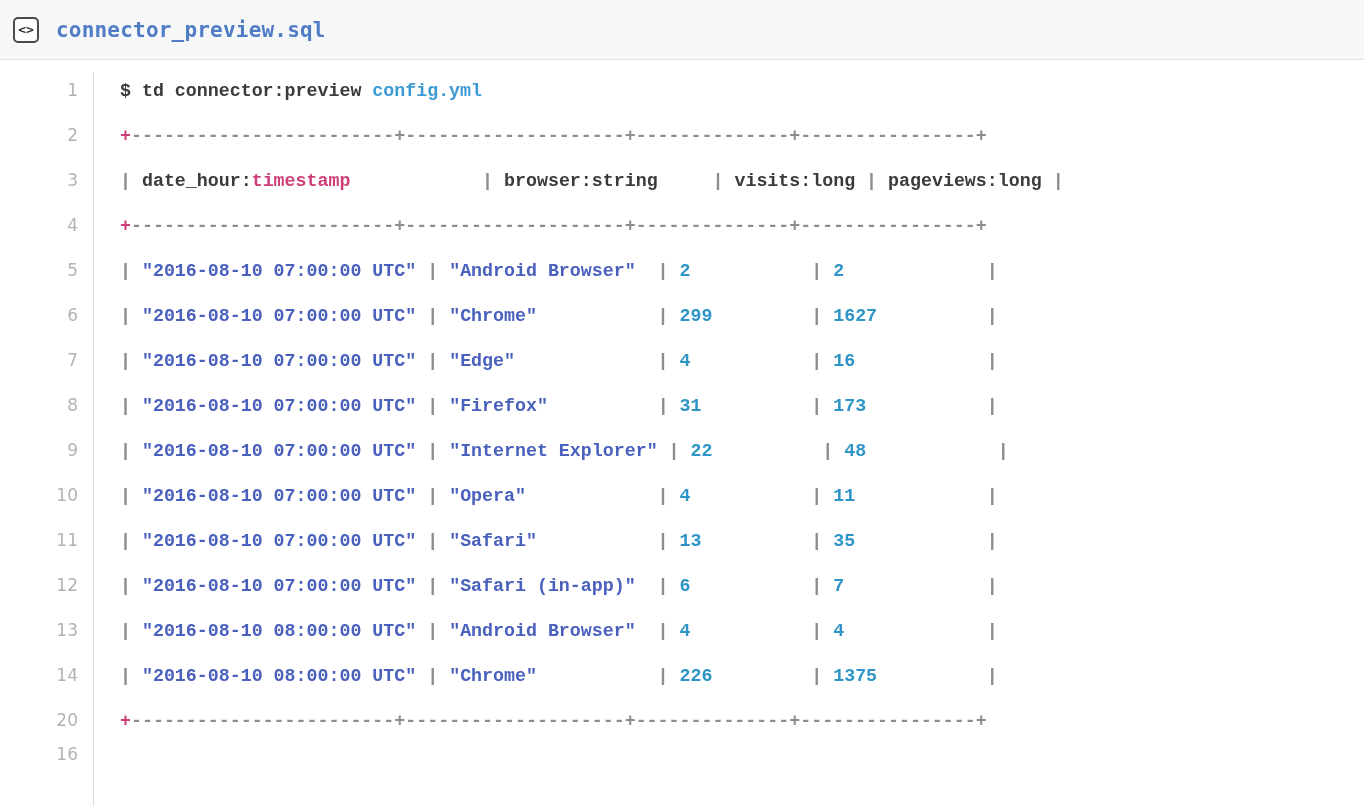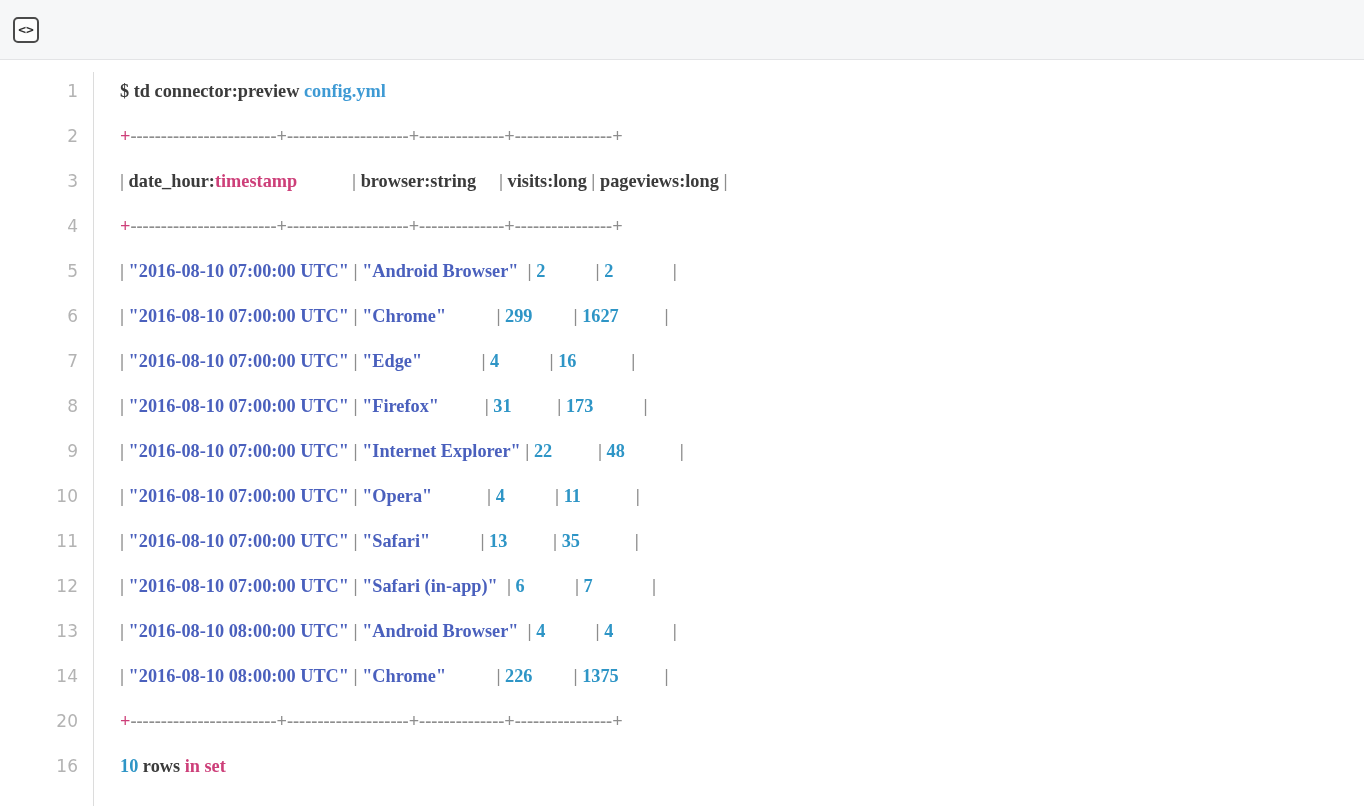--- a/index.html
+++ b/index.html
@@ -71,56 +71,57 @@
     user-select:none;
     box-sizing:border-box;
   }
   .code{
     padding-left:42px;
     font-size:18.3px;
     line-height:45px;
     font-weight:700;
     letter-spacing:0px;
     white-space:pre;
-    font-family:Liberation Serif, serif;
+    font-family:Liberation Mono, monospace;
   }
   .code span{white-space:pre;}
 
   
   .t-plain {color:#3b3b3b;}
   .t-gray  {color:#8d8d8d;font-weight:700;}
   .t-pink  {color:#cd3f79;}
   .t-str   {color:#4a60bd;}
   .t-num   {color:#2e95c6;}
   .t-path  {color:#3e9ad4;}
 </style>
 </head>
 <body>
 
 <div class="window">
 
   <div class="titlebar">
     <div class="file-icon">&lt;&gt;</div>
+    <div class="file-title">connector_preview.sql</div>
   </div>
 
   <div class="code-area">
     <div class="gutter-rule"></div>
     <div id="lines">
         <div class="line"><div class="lineno">1</div><div class="code"><span class="t-plain">$ td connector:preview </span><span class="t-path">config.yml</span></div></div>
         <div class="line"><div class="lineno">2</div><div class="code"><span class="t-pink">+</span><span class="t-gray">------------------------+--------------------+--------------+----------------+</span></div></div>
         <div class="line"><div class="lineno">3</div><div class="code"><span class="t-gray">| </span><span class="t-plain">date_hour:</span><span class="t-pink">timestamp</span><span class="t-plain">            </span><span class="t-gray">| </span><span class="t-plain">browser:string</span><span class="t-plain">     </span><span class="t-gray">| </span><span class="t-plain">visits:long</span><span class="t-plain"> </span><span class="t-gray">| </span><span class="t-plain">pageviews:long</span><span class="t-plain"> </span><span class="t-gray">|</span></div></div>
         <div class="line"><div class="lineno">4</div><div class="code"><span class="t-pink">+</span><span class="t-gray">------------------------+--------------------+--------------+----------------+</span></div></div>
         <div class="line"><div class="lineno">5</div><div class="code"><span class="t-gray">| </span><span class="t-str">"2016-08-10 07:00:00 UTC"</span><span class="t-plain"> </span><span class="t-gray">| </span><span class="t-str">"Android Browser"</span><span class="t-plain">  </span><span class="t-gray">| </span><span class="t-num">2</span><span class="t-plain">           </span><span class="t-gray">| </span><span class="t-num">2</span><span class="t-plain">             </span><span class="t-gray">|</span></div></div>
         <div class="line"><div class="lineno">6</div><div class="code"><span class="t-gray">| </span><span class="t-str">"2016-08-10 07:00:00 UTC"</span><span class="t-plain"> </span><span class="t-gray">| </span><span class="t-str">"Chrome"</span><span class="t-plain">           </span><span class="t-gray">| </span><span class="t-num">299</span><span class="t-plain">         </span><span class="t-gray">| </span><span class="t-num">1627</span><span class="t-plain">          </span><span class="t-gray">|</span></div></div>
         <div class="line"><div class="lineno">7</div><div class="code"><span class="t-gray">| </span><span class="t-str">"2016-08-10 07:00:00 UTC"</span><span class="t-plain"> </span><span class="t-gray">| </span><span class="t-str">"Edge"</span><span class="t-plain">             </span><span class="t-gray">| </span><span class="t-num">4</span><span class="t-plain">           </span><span class="t-gray">| </span><span class="t-num">16</span><span class="t-plain">            </span><span class="t-gray">|</span></div></div>
         <div class="line"><div class="lineno">8</div><div class="code"><span class="t-gray">| </span><span class="t-str">"2016-08-10 07:00:00 UTC"</span><span class="t-plain"> </span><span class="t-gray">| </span><span class="t-str">"Firefox"</span><span class="t-plain">          </span><span class="t-gray">| </span><span class="t-num">31</span><span class="t-plain">          </span><span class="t-gray">| </span><span class="t-num">173</span><span class="t-plain">           </span><span class="t-gray">|</span></div></div>
         <div class="line"><div class="lineno">9</div><div class="code"><span class="t-gray">| </span><span class="t-str">"2016-08-10 07:00:00 UTC"</span><span class="t-plain"> </span><span class="t-gray">| </span><span class="t-str">"Internet Explorer"</span><span class="t-plain"> </span><span class="t-gray">| </span><span class="t-num">22</span><span class="t-plain">          </span><span class="t-gray">| </span><span class="t-num">48</span><span class="t-plain">            </span><span class="t-gray">|</span></div></div>
         <div class="line"><div class="lineno">10</div><div class="code"><span class="t-gray">| </span><span class="t-str">"2016-08-10 07:00:00 UTC"</span><span class="t-plain"> </span><span class="t-gray">| </span><span class="t-str">"Opera"</span><span class="t-plain">            </span><span class="t-gray">| </span><span class="t-num">4</span><span class="t-plain">           </span><span class="t-gray">| </span><span class="t-num">11</span><span class="t-plain">            </span><span class="t-gray">|</span></div></div>
         <div class="line"><div class="lineno">11</div><div class="code"><span class="t-gray">| </span><span class="t-str">"2016-08-10 07:00:00 UTC"</span><span class="t-plain"> </span><span class="t-gray">| </span><span class="t-str">"Safari"</span><span class="t-plain">           </span><span class="t-gray">| </span><span class="t-num">13</span><span class="t-plain">          </span><span class="t-gray">| </span><span class="t-num">35</span><span class="t-plain">            </span><span class="t-gray">|</span></div></div>
         <div class="line"><div class="lineno">12</div><div class="code"><span class="t-gray">| </span><span class="t-str">"2016-08-10 07:00:00 UTC"</span><span class="t-plain"> </span><span class="t-gray">| </span><span class="t-str">"Safari (in-app)"</span><span class="t-plain">  </span><span class="t-gray">| </span><span class="t-num">6</span><span class="t-plain">           </span><span class="t-gray">| </span><span class="t-num">7</span><span class="t-plain">             </span><span class="t-gray">|</span></div></div>
         <div class="line"><div class="lineno">13</div><div class="code"><span class="t-gray">| </span><span class="t-str">"2016-08-10 08:00:00 UTC"</span><span class="t-plain"> </span><span class="t-gray">| </span><span class="t-str">"Android Browser"</span><span class="t-plain">  </span><span class="t-gray">| </span><span class="t-num">4</span><span class="t-plain">           </span><span class="t-gray">| </span><span class="t-num">4</span><span class="t-plain">             </span><span class="t-gray">|</span></div></div>
         <div class="line"><div class="lineno">14</div><div class="code"><span class="t-gray">| </span><span class="t-str">"2016-08-10 08:00:00 UTC"</span><span class="t-plain"> </span><span class="t-gray">| </span><span class="t-str">"Chrome"</span><span class="t-plain">           </span><span class="t-gray">| </span><span class="t-num">226</span><span class="t-plain">         </span><span class="t-gray">| </span><span class="t-num">1375</span><span class="t-plain">          </span><span class="t-gray">|</span></div></div>
         <div class="line"><div class="lineno">20</div><div class="code"><span class="t-pink">+</span><span class="t-gray">------------------------+--------------------+--------------+----------------+</span></div></div>
-        <div class="line"><div class="lineno">16</div><div class="code"><span class="t-num">10</span><span class="t-plain"> rows </span><span class="t-pink">in set</span></div></div>
+        <div class="line"><div class="lineno">16</div></div>
       </div>
   </div>
 
 </div>
 
 </body></html>

